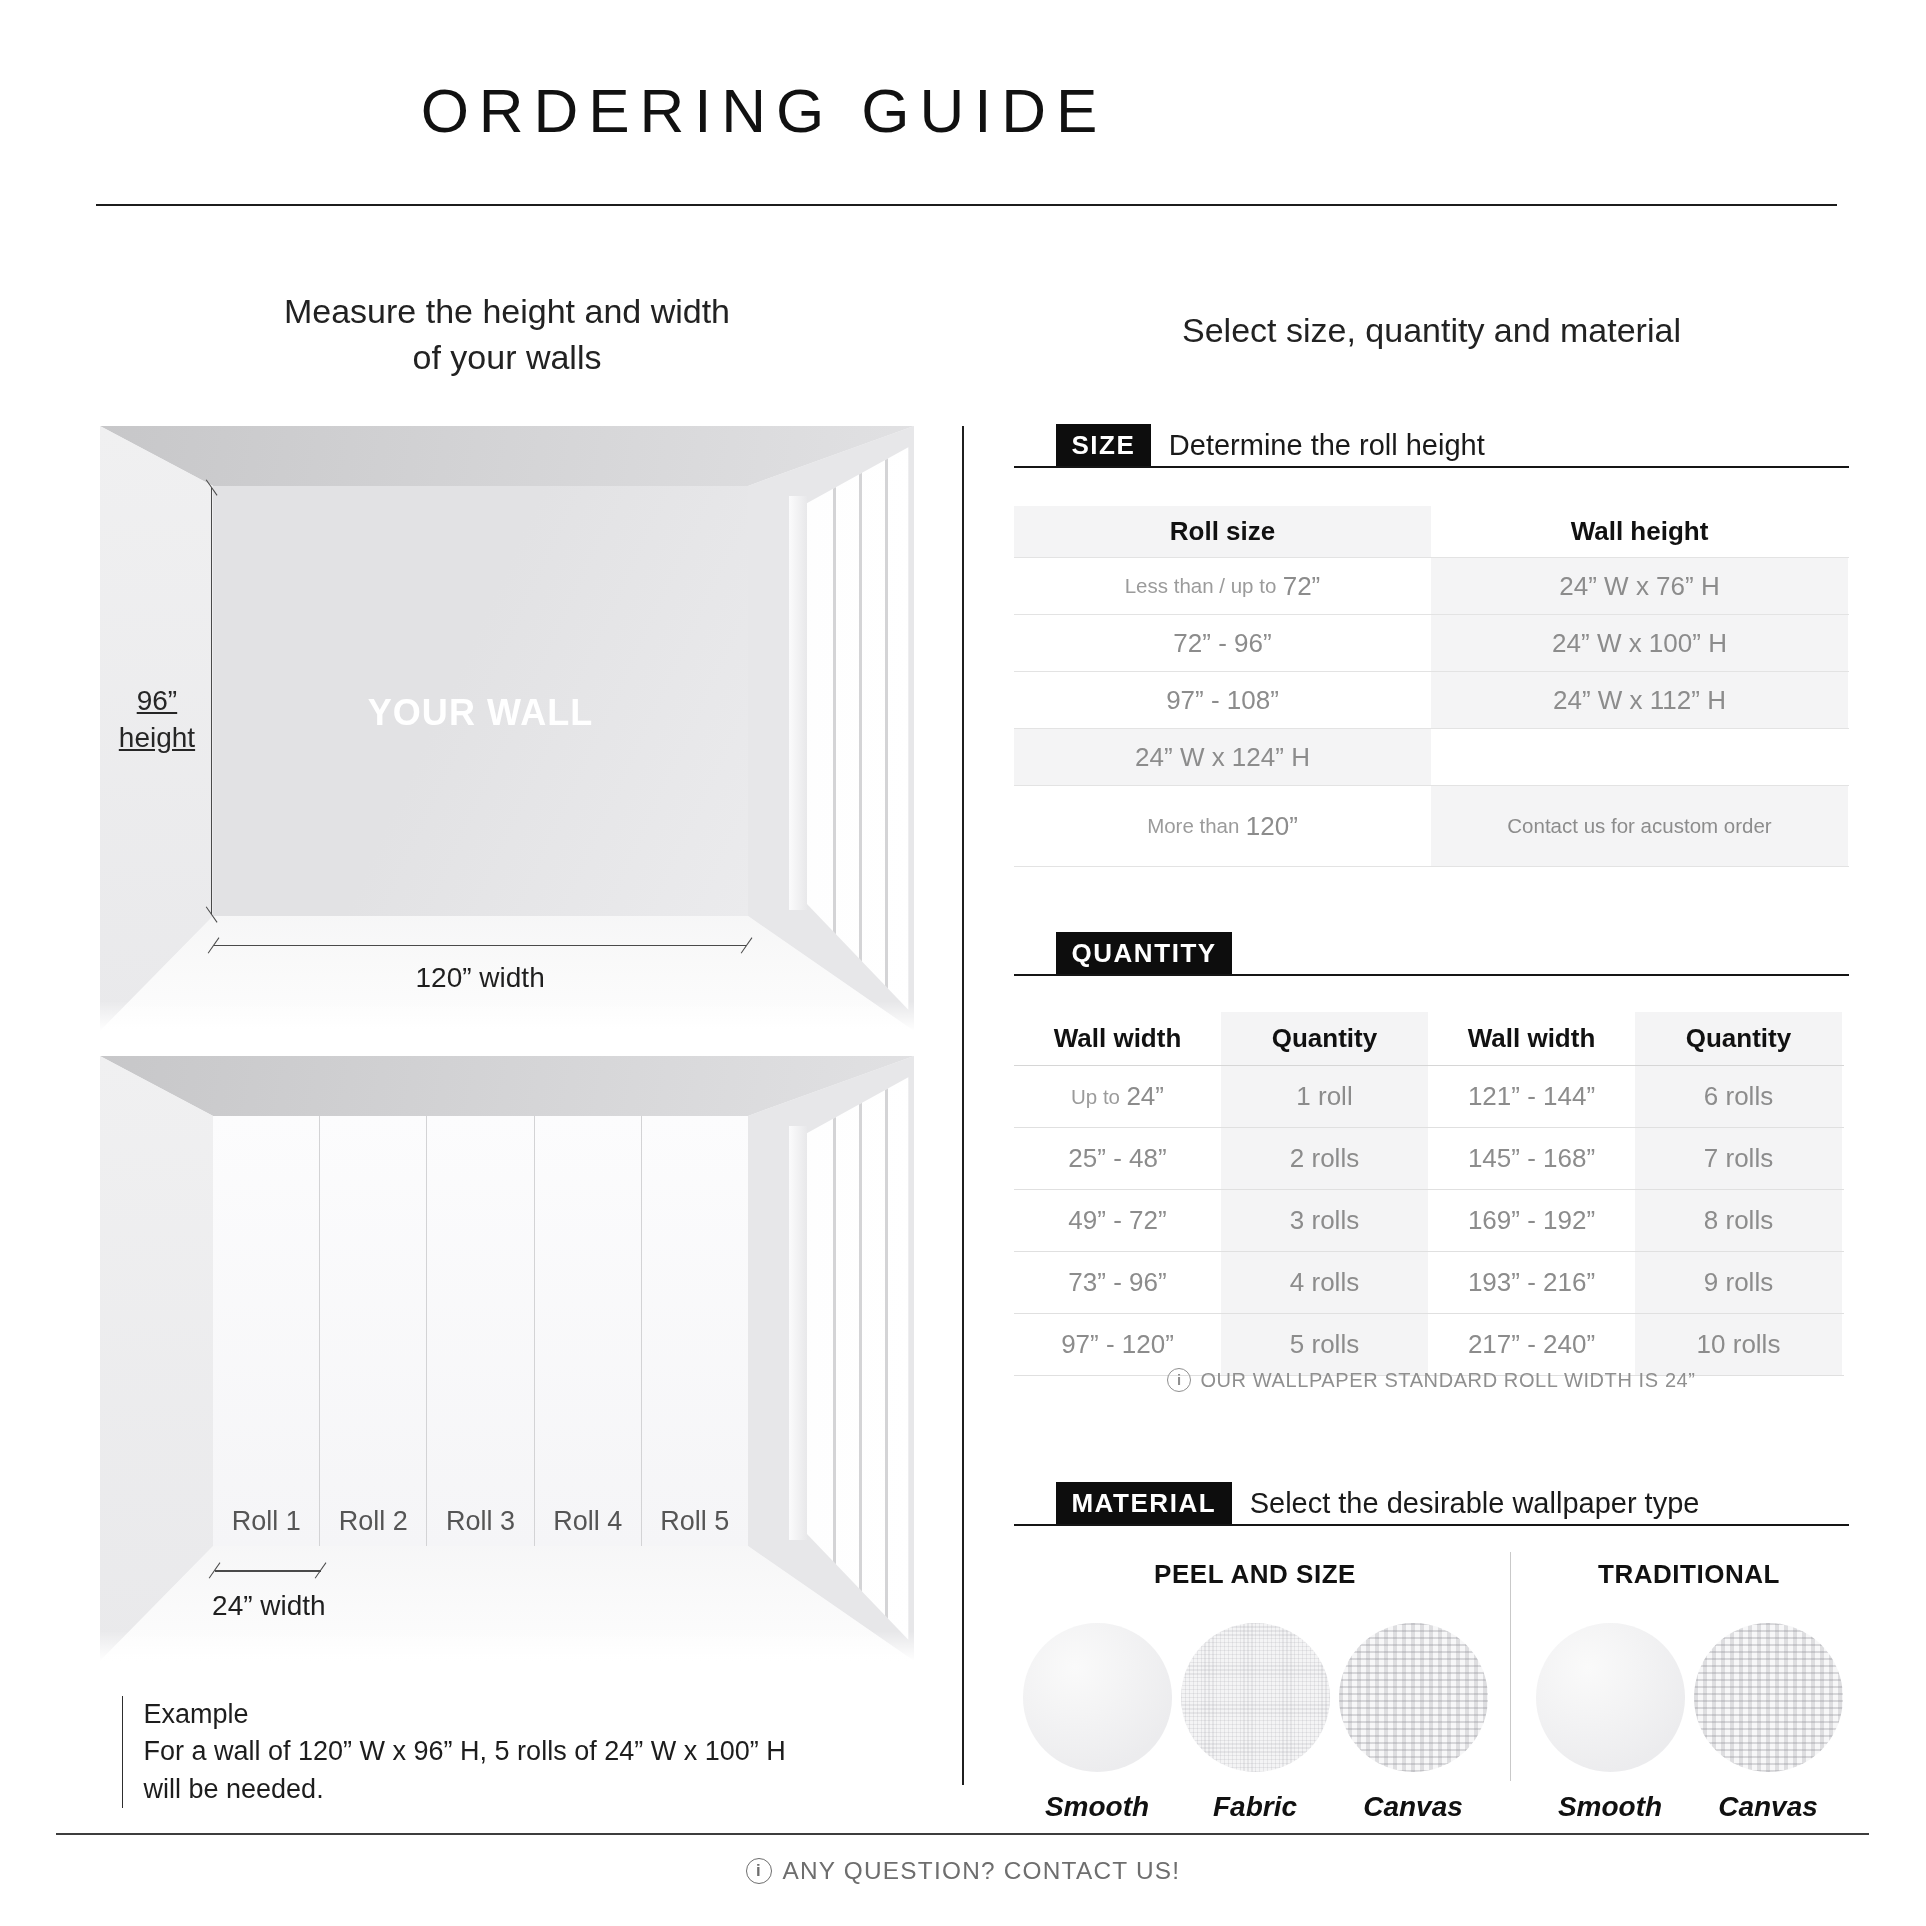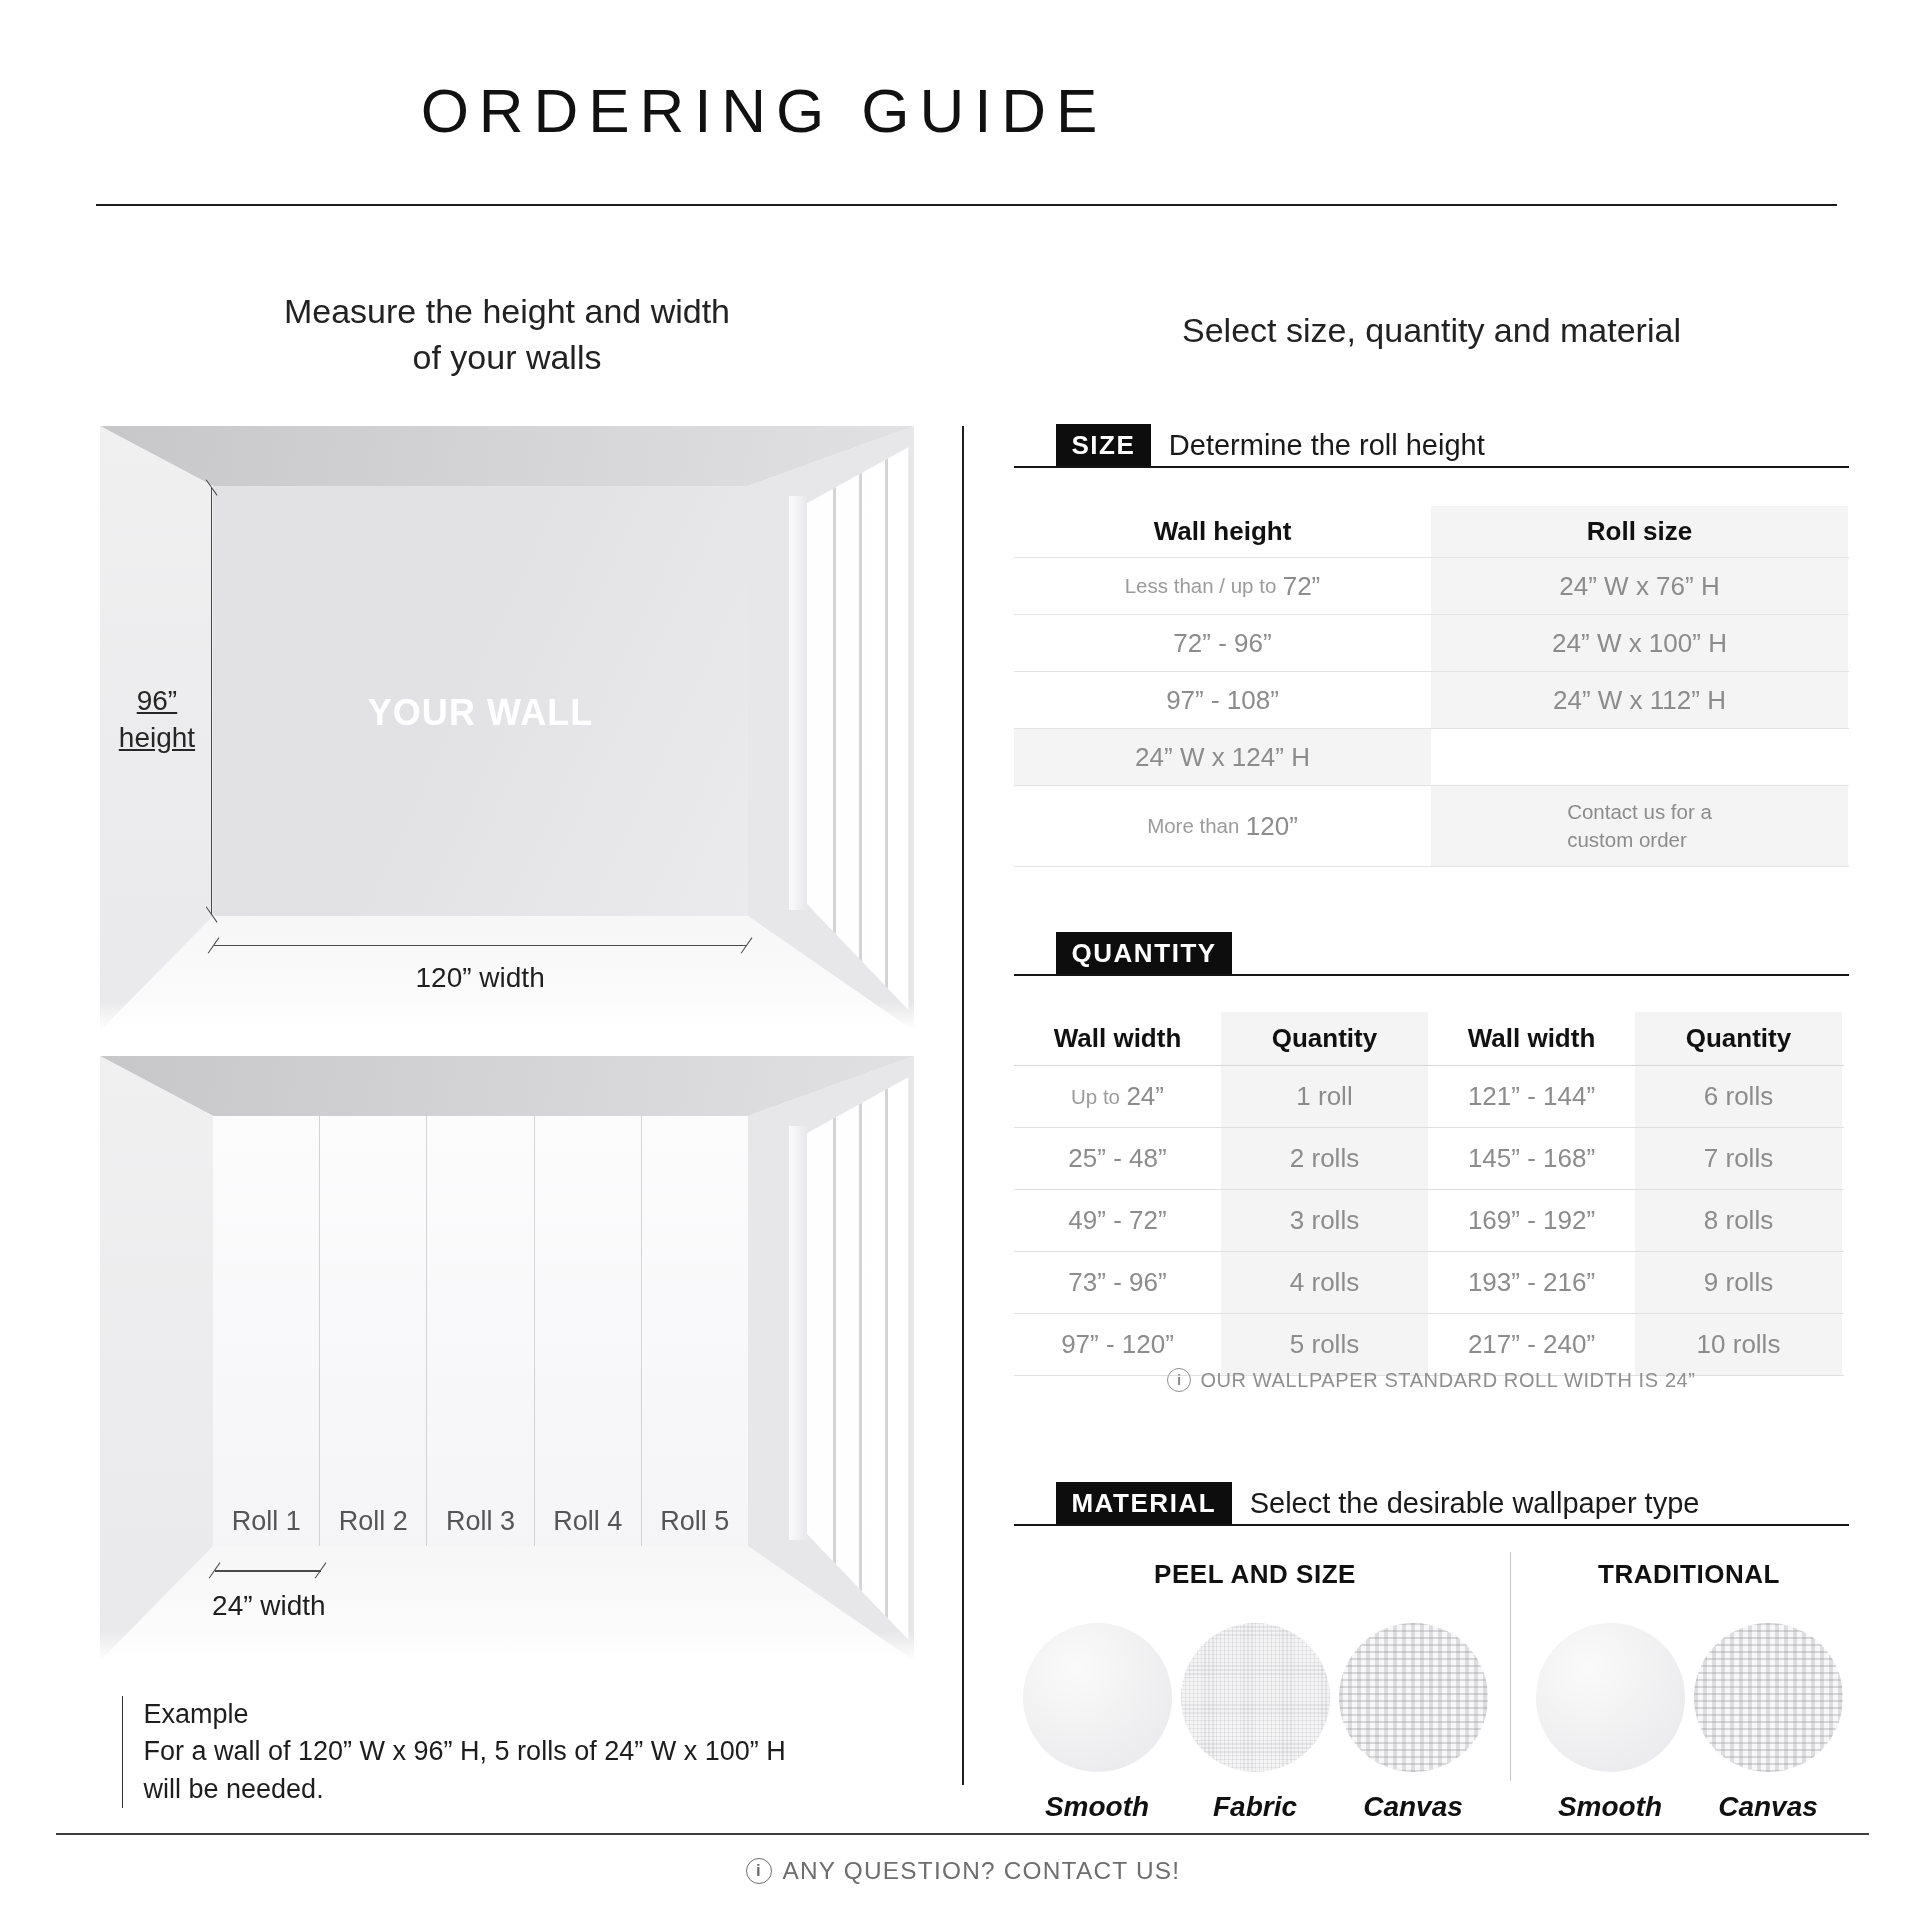--- a/index.html
+++ b/index.html
@@ -72,21 +72,21 @@
   .badge{background:#0d0d0d;color:#fff;font-weight:bold;font-size:26px;letter-spacing:.06em;
            height:100%;display:flex;align-items:center;padding:0 15.4px;margin-left:42px;}
   .section-title{font-size:29px;color:#1a1a1a;white-space:nowrap;}
 
   
   .t-row{display:flex;}
   .cell{display:flex;align-items:center;justify-content:center;font-size:26px;color:#8c8c8c;}
   .cell.hdr{font-weight:bold;color:#111;font-size:26px;}
   .cell.alt{background:#f4f4f5;}
   .prefix{font-size:20.5px;color:#9b9b9b;margin-right:6.4px;}
-  .small-lines{display:flex;flex-direction:column;align-items:flex-start;font-size:20.5px;line-height:1.35;}
+  .small-lines{display:flex;flex-direction:row;align-items:flex-end;font-size:20.5px;line-height:1.35;}
 
   #size-table{position:absolute;left:1014px;top:506px;width:835px;border-bottom:1.3px solid #e3e3e3;}
   #size-table .cell{width:417px;}
   #size-table .t-row.head .cell{height:51px;}
   #size-table .t-row.body .cell{min-height:56px;}
   #size-table .t-row.body{border-top:1.3px solid #e3e3e3;}
   #size-table .t-row.body.tall .cell{min-height:80px;}
 
   #qty-table{position:absolute;left:1014px;top:1012px;width:830px;border-bottom:1.3px solid #e0e0e0;}
   #qty-table .cell{width:207px;}
@@ -223,22 +223,22 @@
     <div>will be needed.</div>
   </div>
 
   <div class="section-head" style="top:424px;">
     <div class="badge">SIZE</div>
     <div class="section-title">Determine the roll height</div>
   </div>
 
   <div id="size-table">
     <div class="t-row head">
+      <div class="cell hdr alt">Roll size</div>
       <div class="cell hdr">Wall height</div>
-      <div class="cell hdr alt">Roll size</div>
     </div>
     <div class="t-row body">
       <div class="cell">
         <span class="prefix">Less than / up to</span>
         <span>72”</span>
       </div>
       <div class="cell alt">24” W x 76” H</div>
     </div>
     <div class="t-row body">
       <div class="cell">72” - 96”</div>

